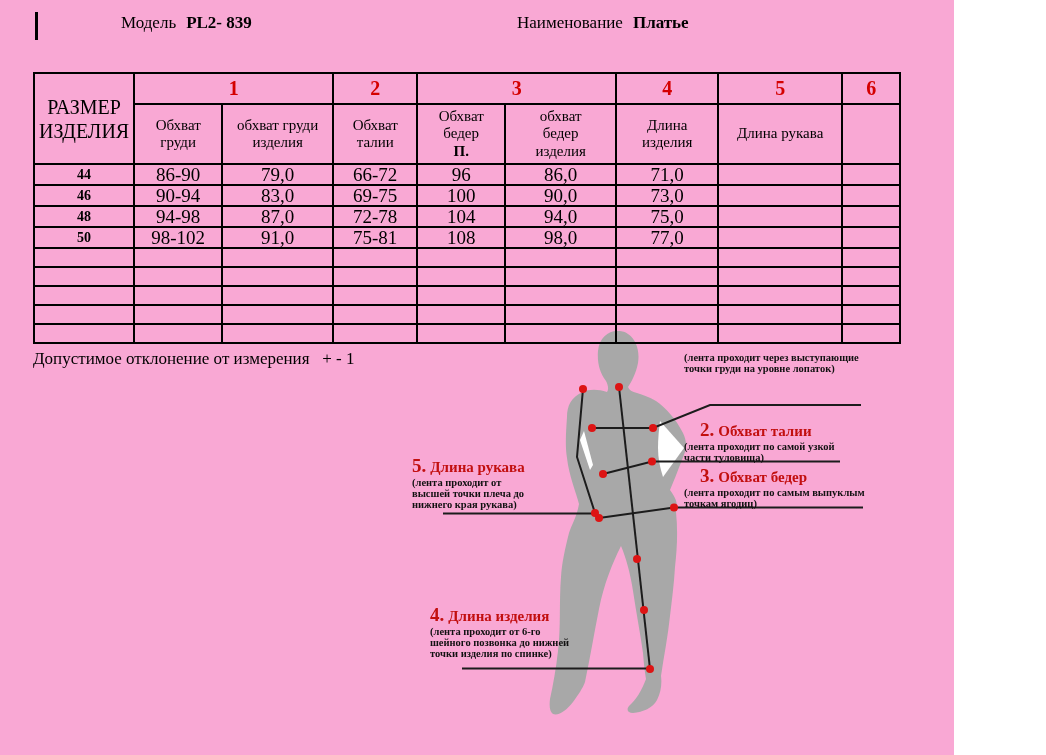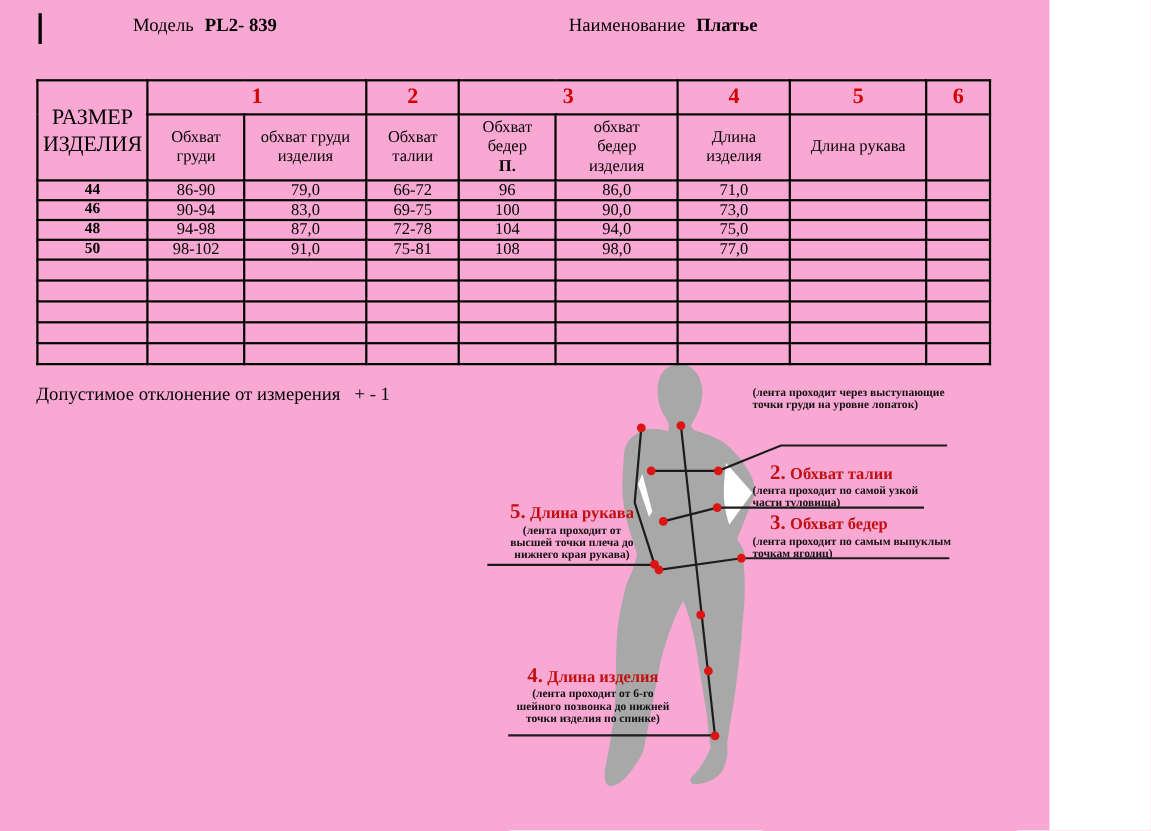--- a/index.html
+++ b/index.html
@@ -17,21 +17,21 @@
   
   table.size-table{position:absolute;left:33px;top:72px;border-collapse:collapse;
         table-layout:fixed;z-index:2;background:transparent;}
   .size-table th,.size-table td{border:2px solid #000;padding:0 4px;text-align:center;
         vertical-align:middle;font-weight:normal;overflow:hidden;}
   .row-nums th{height:29px;font-size:20px;font-weight:bold;color:#d40000;}
   .corner-cell{font-size:15px;line-height:1.2;color:#000 !important;font-weight:normal !important;}
   .row-labels th{height:58px;font-size:15px;line-height:1.15;}
   .suffix{display:block;font-weight:bold;}
   .th-pad span.lbl{display:inline-block;max-width:72px;text-align:center;}
-  tr.data-row td{height:16px;font-size:15px;line-height:1;}
+  tr.data-row td{height:16px;font-size:19px;line-height:1;}
   tr.data-row td.size-cell{font-weight:bold;font-size:14px;}
   tr.empty-row td{height:17px;}
 
   .tolerance{position:absolute;left:33px;top:349px;font-size:17px;white-space:pre;z-index:3;}
 
   
   svg.figure{position:absolute;left:0;top:0;z-index:1;}
   .sil{fill:#a8a8a8;}
   .cut{fill:#ffffff;}
   .mline{stroke:#1c1c1c;stroke-width:2;fill:none;}
@@ -42,22 +42,22 @@
   .ann-title{white-space:nowrap;}
   .ann-num{font-size:19px;font-weight:bold;color:#c20f0f;}
   .ann-name{font-size:15px;font-weight:bold;color:#c20f0f;}
   .ann-desc{font-size:10.5px;font-weight:bold;line-height:11px;color:#111;}
   .ann-chest{left:684px;top:352px;}
   .ann-chest .ann-title{padding-left:6px;}
   .ann-waist{left:684px;top:419px;}
   .ann-waist .ann-title{padding-left:16px;}
   .ann-hips{left:684px;top:465px;}
   .ann-hips .ann-title{padding-left:16px;}
-  .ann-sleeve{left:444px;top:455px;width:152px;text-align:center;}
-  .ann-length{left:430px;top:604px;width:218px;text-align:center;}
+  .ann-sleeve{left:412px;top:455px;width:152px;text-align:left;}
+  .ann-length{left:430px;top:604px;width:218px;text-align:left;}
 </style>
 </head>
 <body>
 
 <div class="page">
 
   <div class="cursor-bar"></div>
 
   <div class="doc-header">
     <span class="hdr-model"><span class="hdr-label">Модель</span><span class="hdr-value">PL2- 839</span></span>

